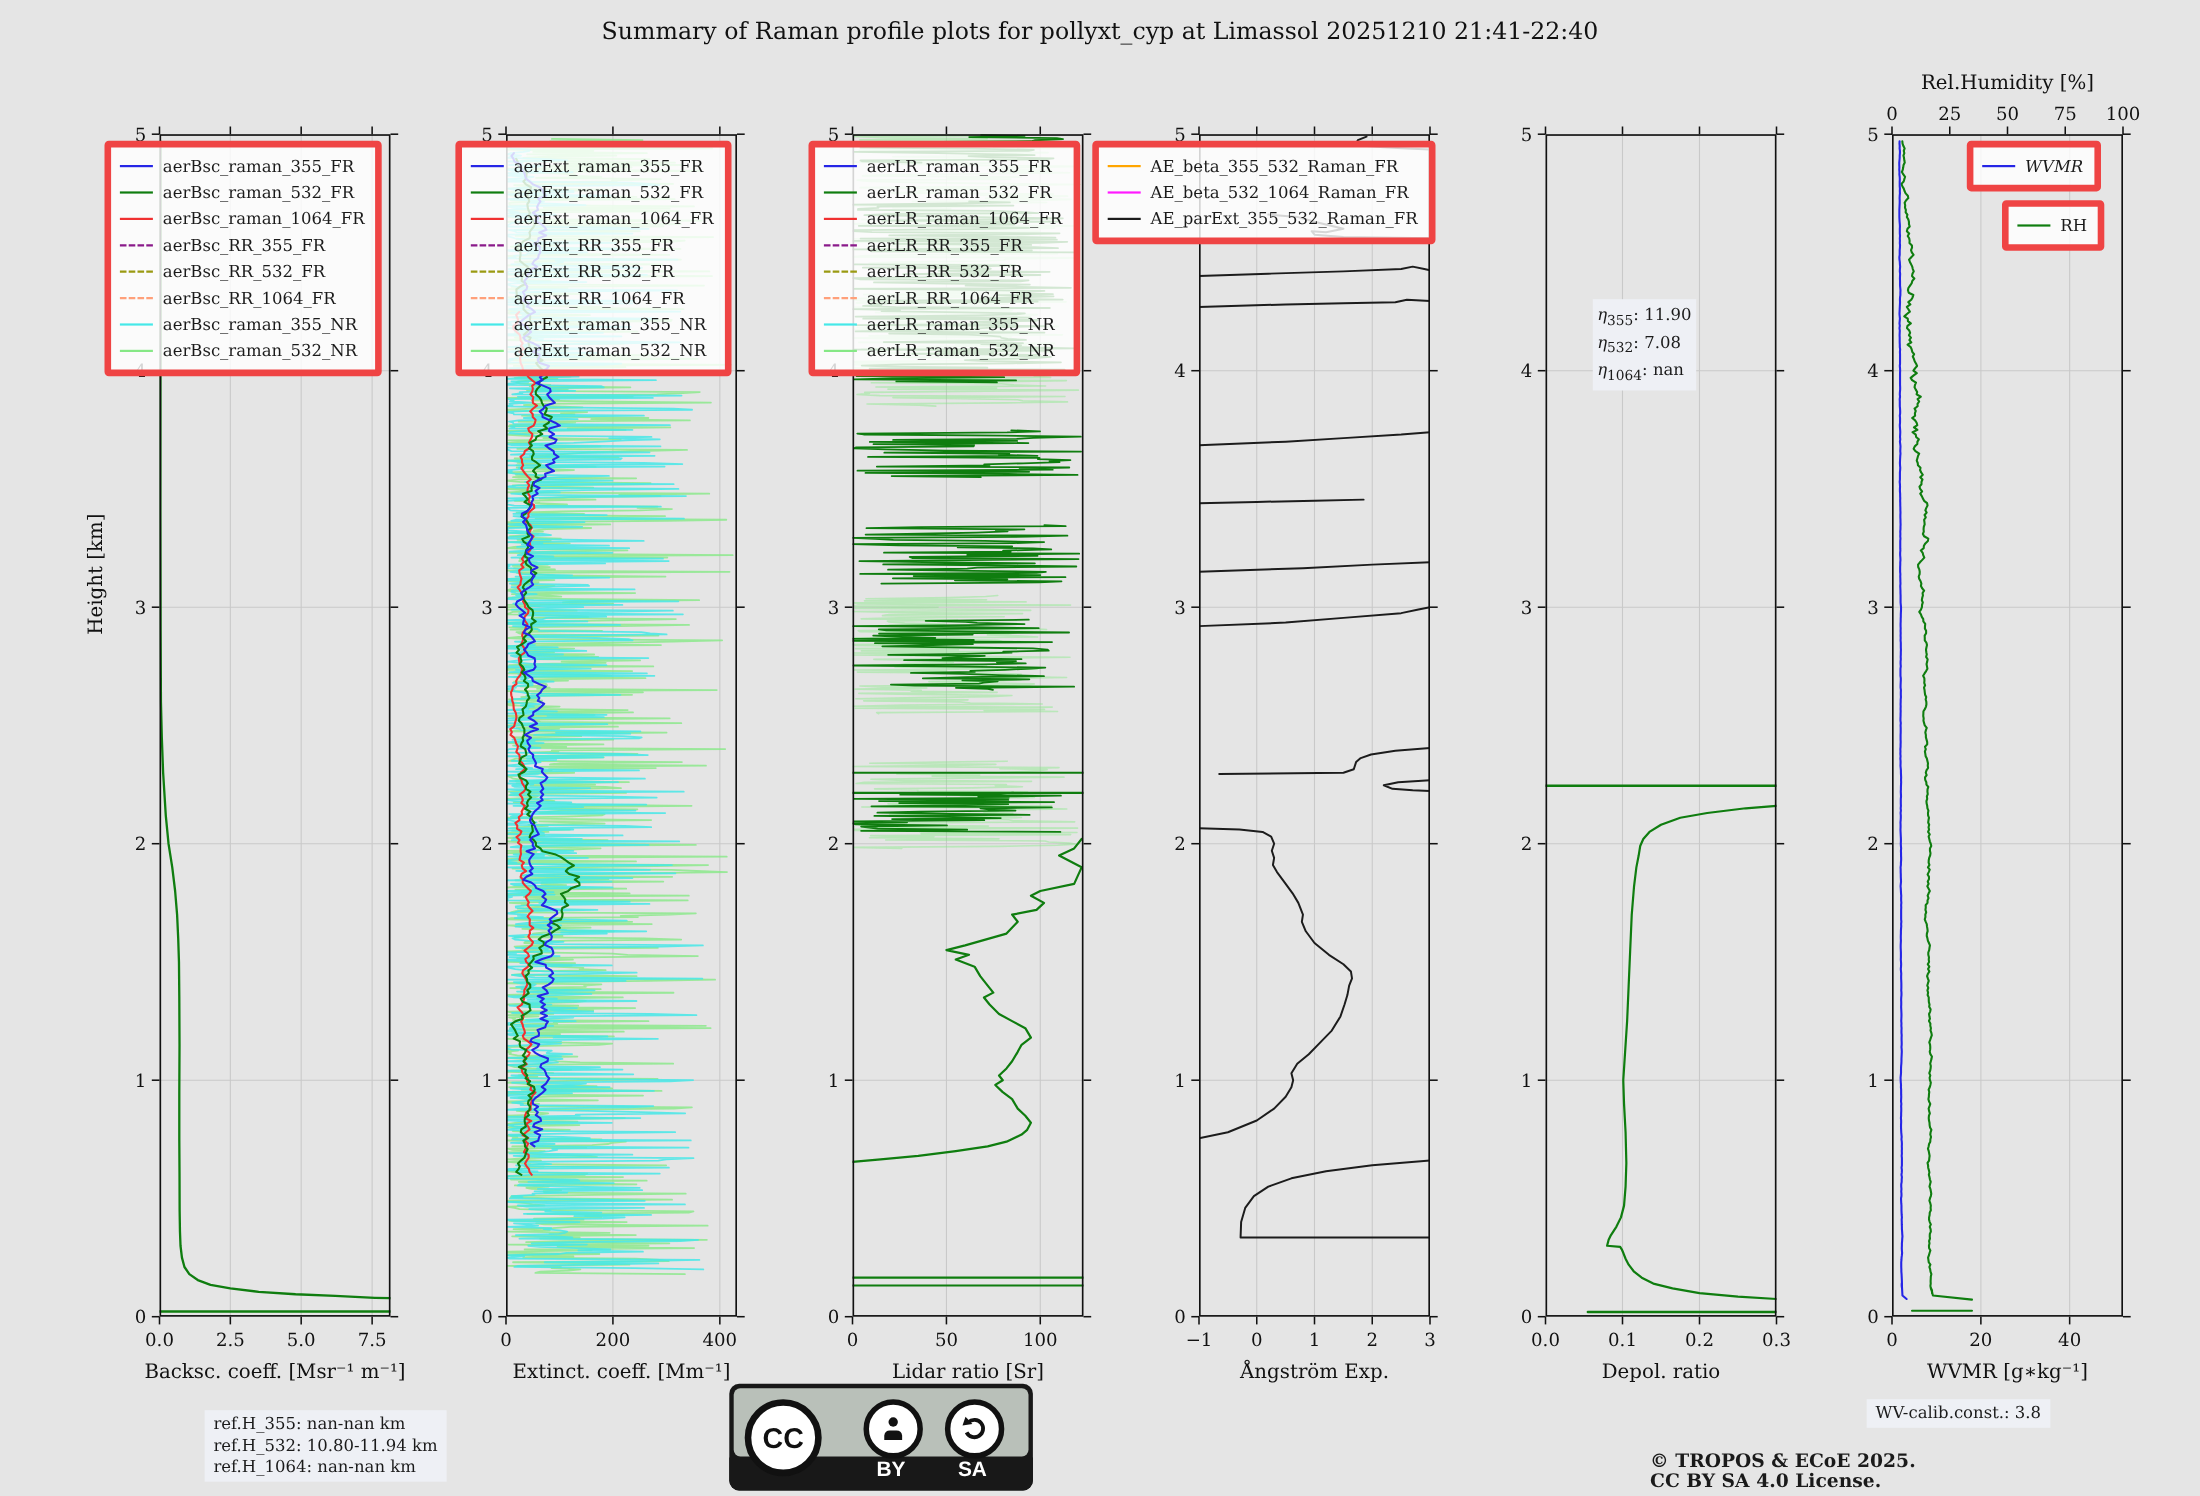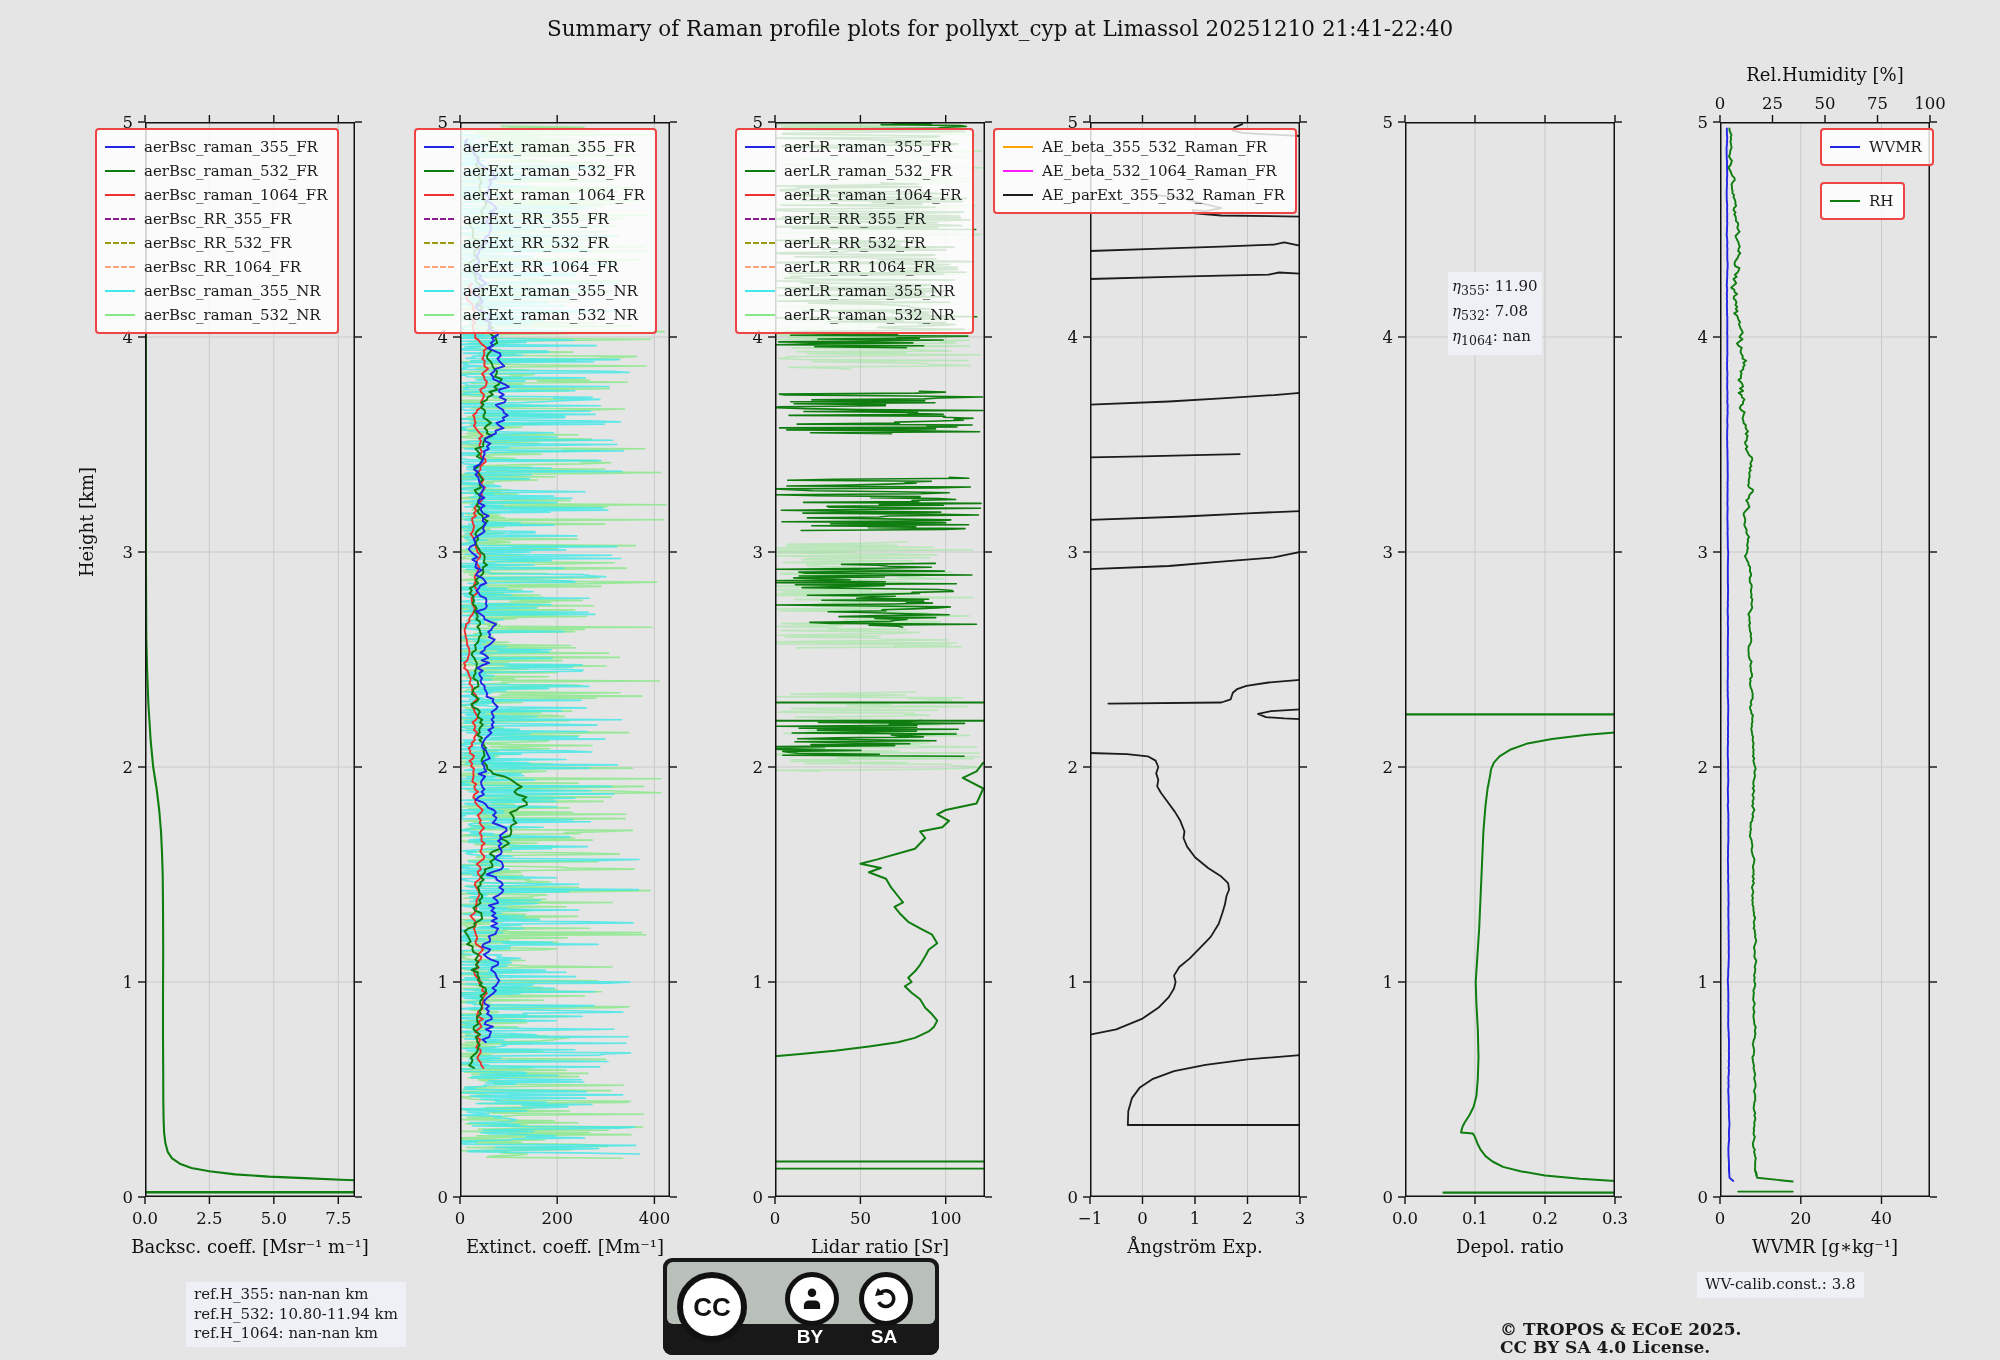--- a/index.html
+++ b/index.html
@@ -2,21 +2,21 @@
 <html><head>
 <meta charset="utf-8">
 <style>
   html,body{margin:0;padding:0;background:#fff;}
   .stage{position:relative;width:2000px;height:1360px;background:#e5e5e5;overflow:hidden;
          font-family:"DejaVu Serif",serif;color:#111;}
   .fig-title{position:absolute;left:0;right:0;top:16px;text-align:center;
              font-size:21.5px;color:#111;}
   .panel{position:absolute;}
   .plotsvg{overflow:visible;display:block;}
-  .legend{position:absolute;background:rgba(255,255,255,0.82);border:2px solid #ef4444;
+  .legend{position:absolute;background:rgba(255,255,255,0.82);border:6px solid #ef4444;
           border-radius:4px;padding:5px 10px 5px 8px;white-space:nowrap;z-index:5;}
   .lrow{display:flex;align-items:center;height:24px;font-size:15px;color:#1a1a1a;}
   .lsample{display:inline-block;width:30px;margin-right:9px;flex:0 0 30px;}
   .annot{position:absolute;background:#eef0f5;padding:4px 4px;font-size:15px;
          line-height:20px;color:#1a1a1a;z-index:5;}
   .note-box{position:absolute;background:#eef0f5;padding:3px 8px;font-size:15px;
             line-height:19.5px;color:#1a1a1a;}
   .preliminary{position:absolute;color:#e0342b;font-weight:bold;font-size:17px;line-height:21px;}
   .copyright{position:absolute;font-weight:bold;font-size:17px;line-height:18px;color:#1a1a1a;}
   
@@ -470,21 +470,21 @@
           <line x1="52.5" x2="52.5" y1="0" y2="-7" stroke="#111111" stroke-width="1.4"></line>
           <text x="52.5" y="-13" font-size="16.5" text-anchor="middle" fill="#111" font-family="&quot;DejaVu Serif&quot;,serif">25</text>
           <line x1="105.0" x2="105.0" y1="0" y2="-7" stroke="#111111" stroke-width="1.4"></line>
           <text x="105.0" y="-13" font-size="16.5" text-anchor="middle" fill="#111" font-family="&quot;DejaVu Serif&quot;,serif">50</text>
           <line x1="157.5" x2="157.5" y1="0" y2="-7" stroke="#111111" stroke-width="1.4"></line>
           <text x="157.5" y="-13" font-size="16.5" text-anchor="middle" fill="#111" font-family="&quot;DejaVu Serif&quot;,serif">75</text>
           <line x1="210.0" x2="210.0" y1="0" y2="-7" stroke="#111111" stroke-width="1.4"></line>
           <text x="210.0" y="-13" font-size="16.5" text-anchor="middle" fill="#111" font-family="&quot;DejaVu Serif&quot;,serif">100</text>
           <text x="105" y="-41" font-size="18" text-anchor="middle" fill="#111" font-family="&quot;DejaVu Serif&quot;,serif">Rel.Humidity [%]</text>
         </svg>
-        <div class="legend" style="left: 100px; top: 6px;">
+        <div class="legend" style="left: 68px; top: 6px; font-style: italic;">
           <div class="lrow">
             <span class="lsample" style="border-top: 2.6px solid rgb(37, 37, 230);"></span>
             <span>WVMR</span>
           </div>
         </div>
         <div class="legend" style="left: 100px; top: 60px;">
           <div class="lrow">
             <span class="lsample" style="border-top: 2.6px solid rgb(15, 125, 15);"></span>
             <span>RH</span>
           </div>

